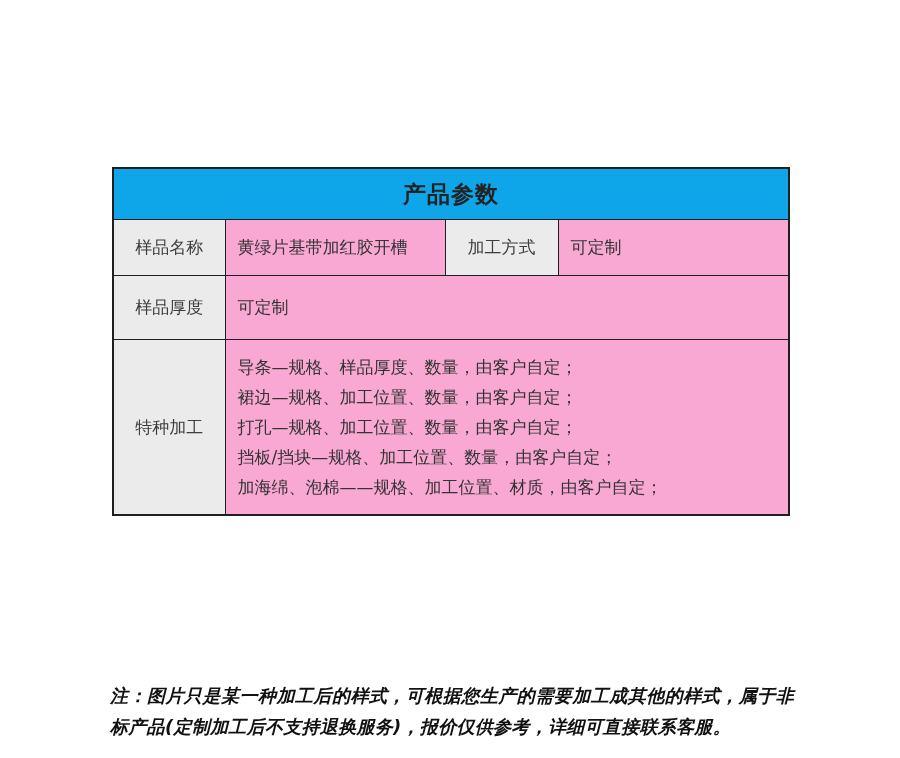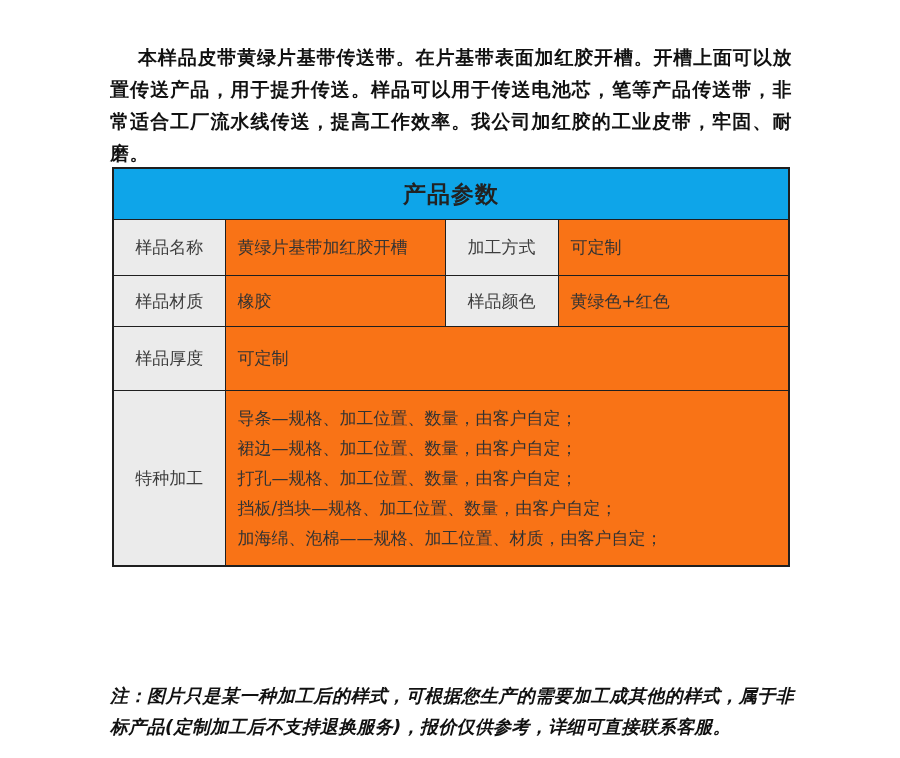--- a/index.html
+++ b/index.html
@@ -56,21 +56,21 @@
   }
   td.lbl {
     background: #ebebeb;
     text-align: center;
     vertical-align: middle;
     color: #3d3d3d;
     font-weight: 400;
     padding: 0 19px;
   }
   td.val {
-    background: #f97316;
+    background: #f9a8d4;
     text-align: left;
     vertical-align: middle;
     padding: 0 12px;
     color: #333333;
   }
   col.c-lbl1 { width: 112px; }
   col.c-val1 { width: 220px; }
   col.c-lbl2 { width: 113px; }
   col.c-val2 { width: 231px; }
   tr.r1  td { height: 55px; }
@@ -97,53 +97,46 @@
     text-align: justify;
     letter-spacing: 0.3px;
     font-style: italic;
   }
 </style>
 </head>
 <body>
 
 <div class="page">
 
-  <p class="intro">本样品皮带黄绿片基带传送带。在片基带表面加红胶开槽。开槽上面可以放置传送产品，用于提升传送。样品可以用于传送电池芯，笔等产品传送带，非常适合工厂流水线传送，提高工作效率。我公司加红胶的工业皮带，牢固、耐磨。</p>
 
   <table class="params">
     <colgroup>
       <col class="c-lbl1">
         <col class="c-val1">
         <col class="c-lbl2">
         <col class="c-val2">
     </colgroup>
     <tbody>
       <tr>
         <th class="tbl-title" colspan="4">产品参数</th>
       </tr>
       <tr class="r1">
         <td class="lbl">样品名称</td>
         <td class="val">黄绿片基带加红胶开槽</td>
         <td class="lbl">加工方式</td>
         <td class="val">可定制</td>
       </tr>
-      <tr class="r2">
-        <td class="lbl">样品材质</td>
-        <td class="val">橡胶</td>
-        <td class="lbl">样品颜色</td>
-        <td class="val">黄绿色+红色</td>
-      </tr>
       <tr class="r3">
         <td class="lbl">样品厚度</td>
         <td class="val" colspan="3">可定制</td>
       </tr>
       <tr class="r5">
         <td class="lbl">特种加工</td>
         <td class="val multiline" colspan="3">
-          <div class="line">导条—规格、加工位置、数量，由客户自定；</div>
+          <div class="line">导条—规格、样品厚度、数量，由客户自定；</div>
           <div class="line">裙边—规格、加工位置、数量，由客户自定；</div>
           <div class="line">打孔—规格、加工位置、数量，由客户自定；</div>
           <div class="line">挡板/挡块—规格、加工位置、数量，由客户自定；</div>
           <div class="line">加海绵、泡棉——规格、加工位置、材质，由客户自定；</div>
         </td>
       </tr>
     </tbody>
   </table>
 
   <p class="note">注：图片只是某一种加工后的样式，可根据您生产的需要加工成其他的样式，属于非标产品(定制加工后不支持退换服务)，报价仅供参考，详细可直接联系客服。</p>

